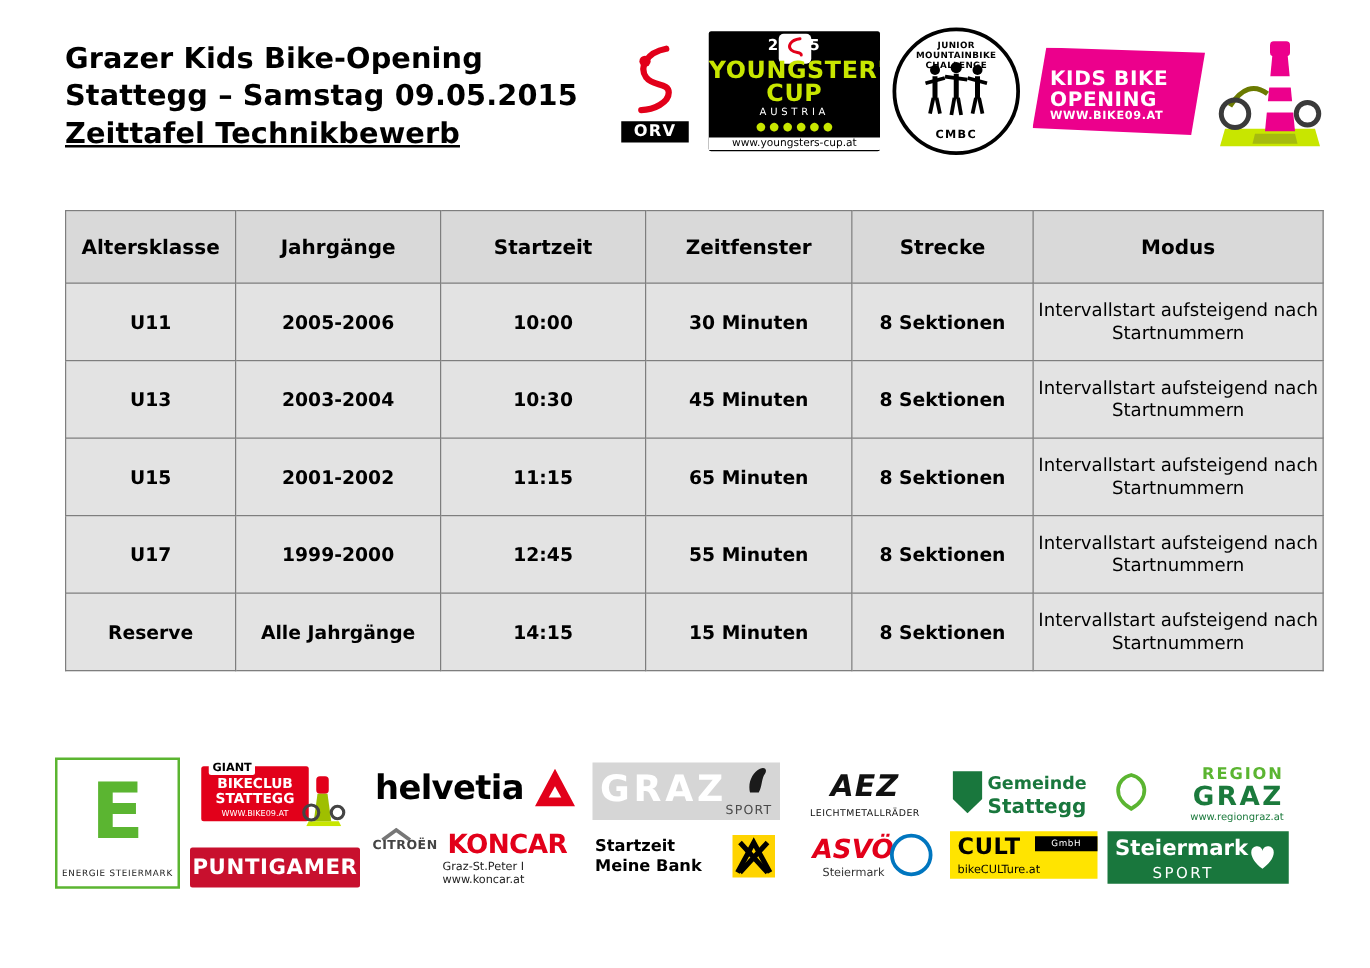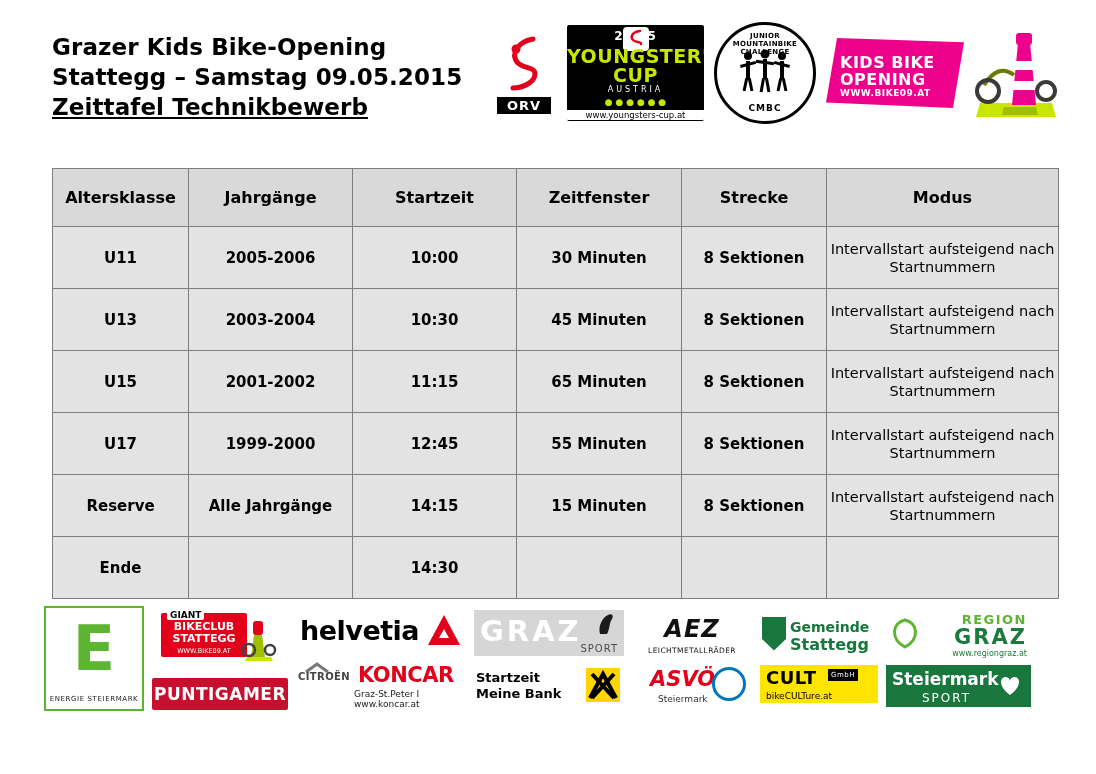--- a/index.html
+++ b/index.html
@@ -397,22 +397,22 @@
     font-weight: bold;
   }
   .sp-cult {
     width: 118px; height: 38px; position: relative; background: #ffe400;
   }
   .sp-cult .cl-t1 {
     position: absolute; left: 6px; top: 2px; font-size: 18px; font-weight: bold;
     color: #000; letter-spacing: 0.5px;
   }
   .sp-cult .cl-box {
-    position: absolute; right: 20px; top: 4px; background: #000; color: #fff;
-    font-size: 7px; padding: 2px 3px; letter-spacing: 0.5px;
+    position: absolute; right: 0; top: 4px; background: #000; color: #fff;
+    font-size: 7px; padding: 2px 13px; letter-spacing: 0.5px;
   }
   .sp-cult .cl-url {
     position: absolute; left: 6px; bottom: 2px; font-size: 9px; color: #000;
   }
 
   
   .sp-region {
     width: 145px; height: 48px; position: relative;
   }
   .sp-region .rg-t1 {
@@ -586,28 +586,20 @@
           <td class="modus">Intervallstart aufsteigend nach Startnummern</td>
         </tr>
         <tr>
           <td>Reserve</td>
           <td>Alle Jahrgänge</td>
           <td>14:15</td>
           <td>15 Minuten</td>
           <td>8 Sektionen</td>
           <td class="modus">Intervallstart aufsteigend nach Startnummern</td>
         </tr>
-        <tr>
-          <td>Ende</td>
-          <td></td>
-          <td>14:30</td>
-          <td></td>
-          <td></td>
-          <td class="modus"></td>
-        </tr>
       </tbody>
     </table>
   </div>
 
   <div class="sponsors">
     <div class="sponsor-row">
 
       <div class="sp sp-energie">
         <div class="e-letter">E</div>
         <div class="e-label">ENERGIE STEIERMARK</div>

